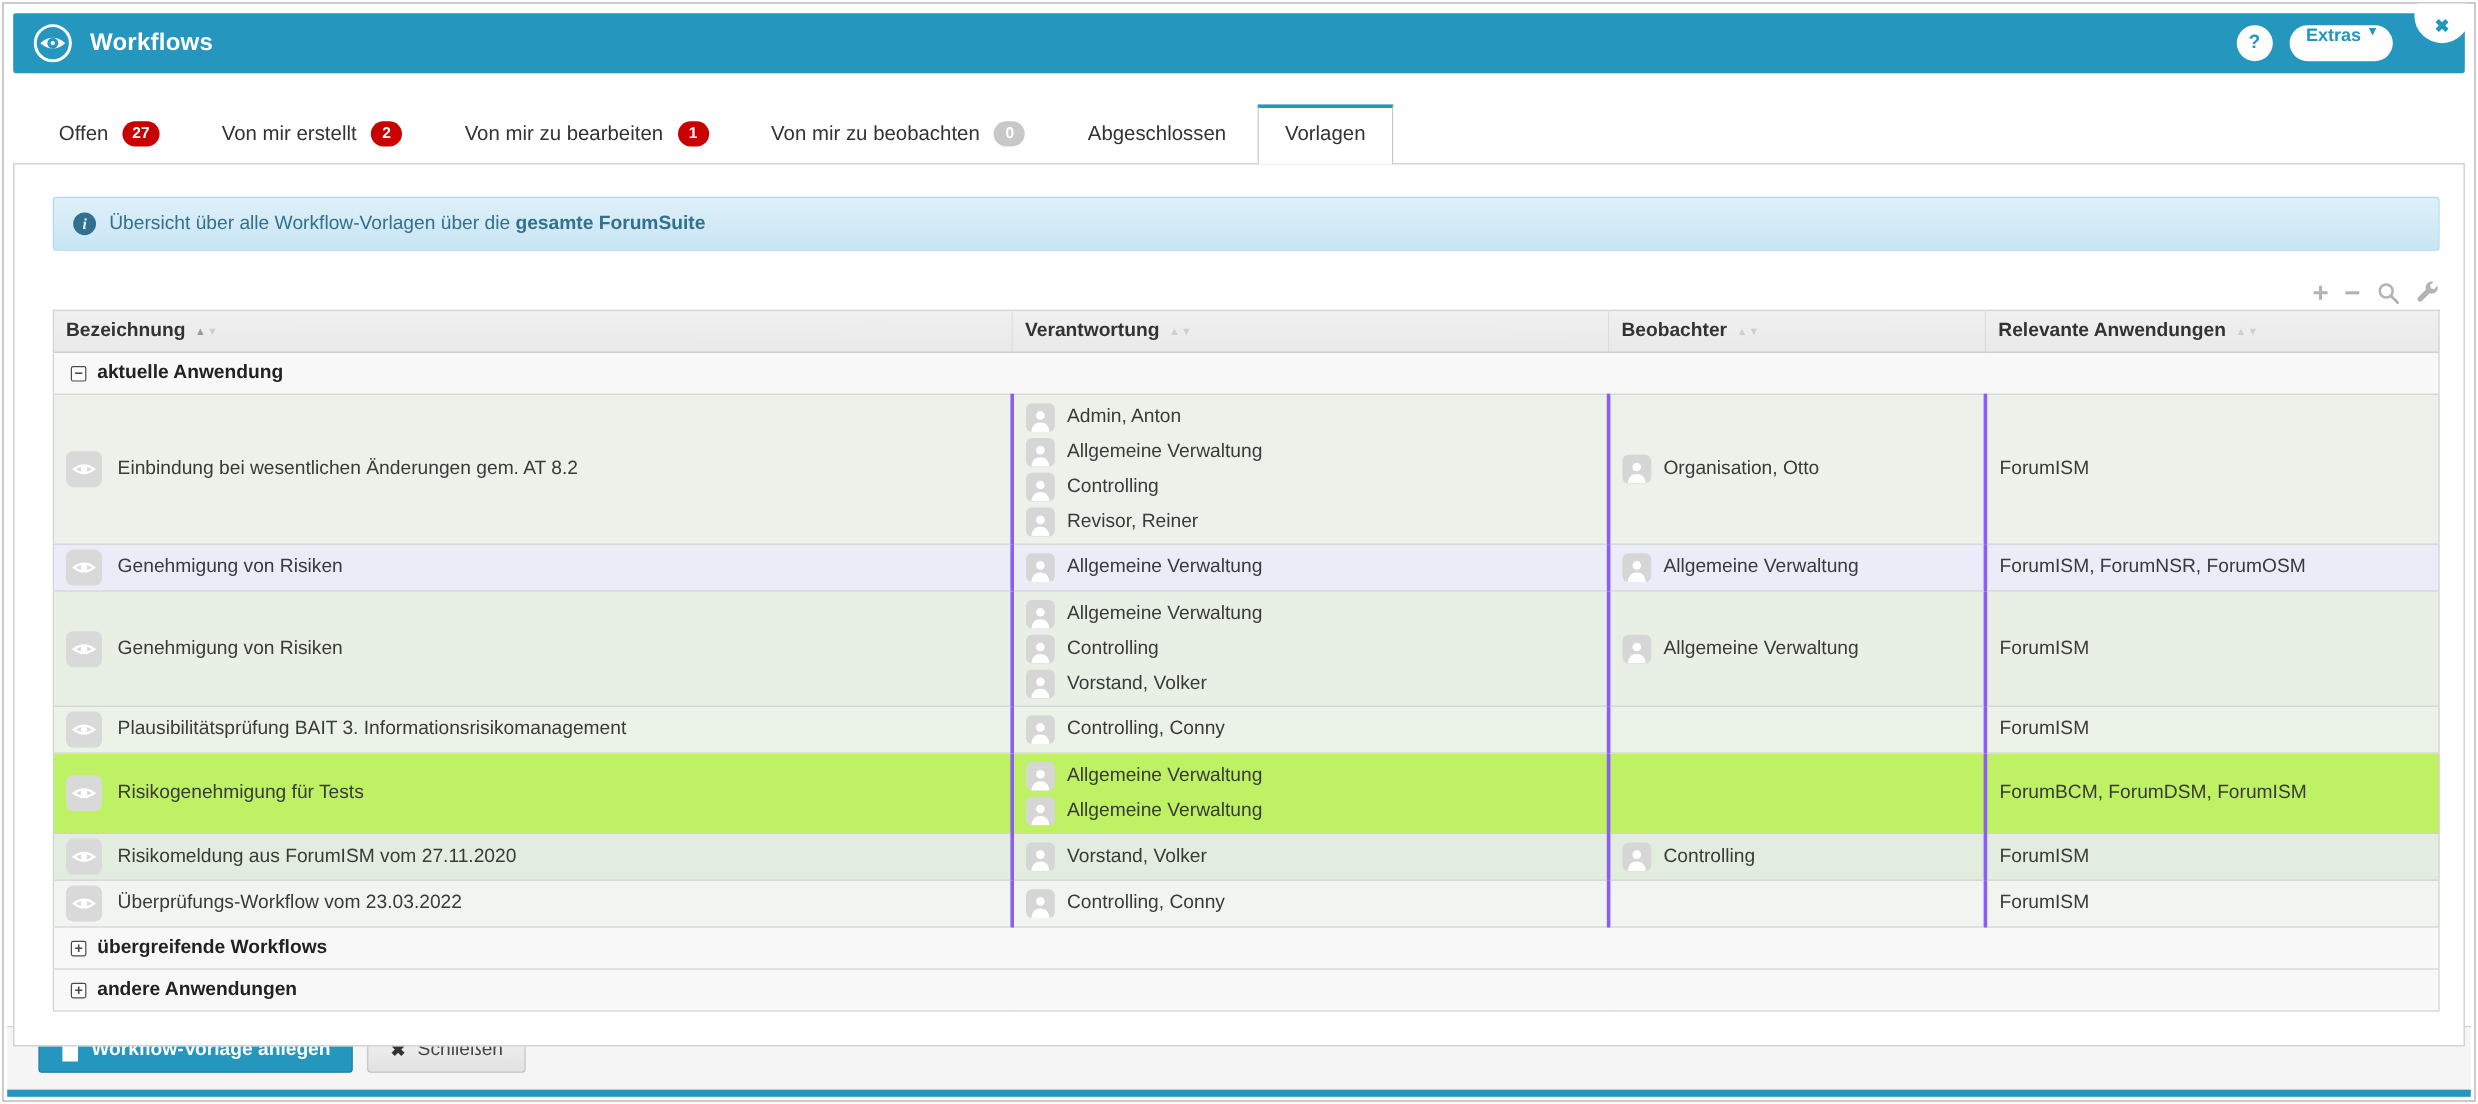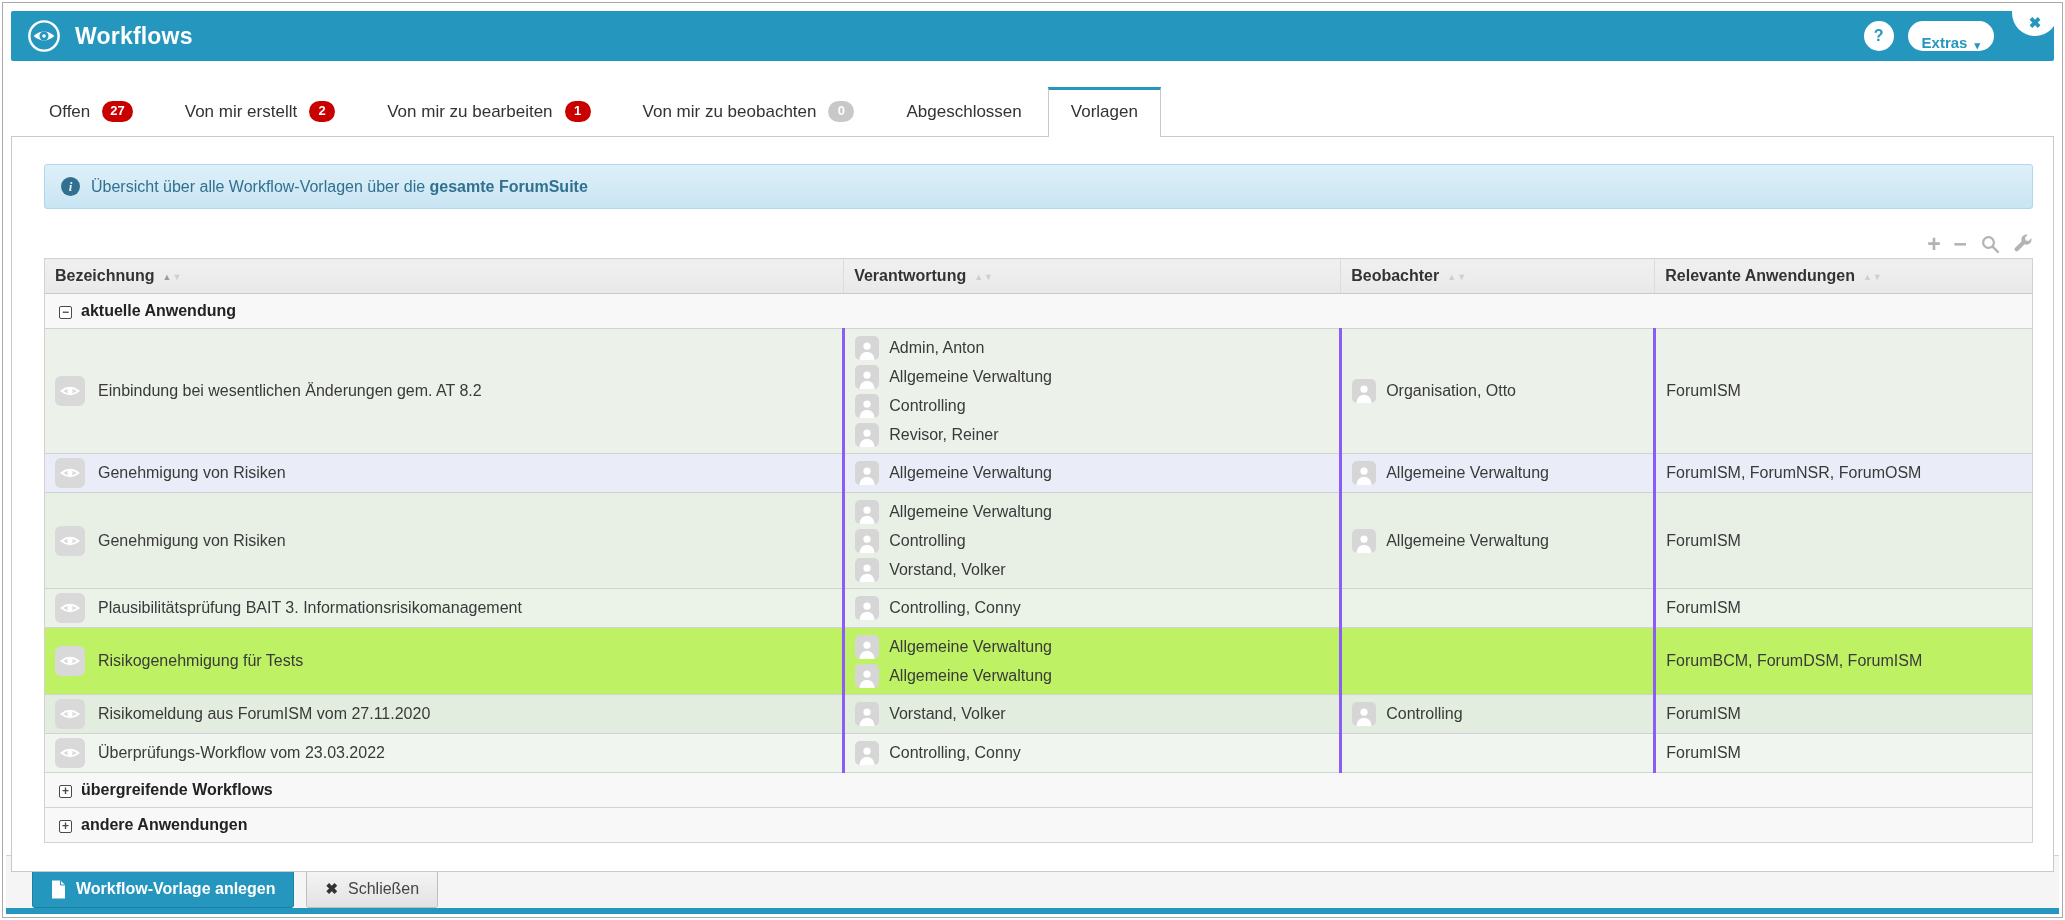--- a/index.html
+++ b/index.html
@@ -1,24 +1,24 @@
 <!DOCTYPE html>
 <html><head>
 <meta charset="utf-8">
 <style>
   html,body{margin:0;padding:0;background:#fff;}
   body{width:2065px;height:920px;position:relative;font-family:"Liberation Sans",sans-serif;-webkit-font-smoothing:antialiased;}
   .frame{position:absolute;inset:2px;border:1px solid #a9a9a9;background:#fff;overflow:hidden;}
 
   
   .titlebar{margin:8px 8px 0 8px;height:50px;background:#2596be;border-radius:2px;display:flex;align-items:center;padding:0 16px;gap:14px;position:relative;}
-  .app-title{color:#fff;font-size:23px;font-weight:bold;letter-spacing:.2px;}
+  .app-title{color:#fff;font-size:20px;font-weight:bold;letter-spacing:.2px;}
   .tb-spacer{flex:1;}
   .help-btn{width:30px;height:30px;border-radius:50%;background:#fff;color:#2596be;font-weight:bold;font-size:16px;display:flex;align-items:center;justify-content:center;cursor:pointer;}
-  .extras-btn{background:#fff;border-radius:16px;height:30px;padding:0 14px;color:#2596be;font-weight:bold;font-size:15px;display:flex;align-items:flex-end;gap:7px;cursor:pointer;margin-right:44px;}
+  .extras-btn{background:#fff;border-radius:16px;height:30px;padding:0 14px;color:#2596be;font-weight:bold;font-size:15px;display:flex;align-items:flex-start;gap:7px;cursor:pointer;margin-right:44px;}
   .extras-caret{font-size:11px;line-height:1;}
   .close-top{position:absolute;top:-13px;right:4px;width:46px;height:46px;background:#fff;border-radius:50%;z-index:6;display:flex;align-items:flex-end;justify-content:center;padding-bottom:6px;box-sizing:border-box;cursor:pointer;}
   .close-top span{color:#2596be;font-weight:bold;font-size:15px;line-height:1;}
 
   
   .tabs{display:flex;align-items:stretch;margin:26px 8px 0 8px;padding-left:12px;position:relative;z-index:2;}
   .tab{padding:14px 26px;font-size:17px;color:#333;display:flex;align-items:center;gap:12px;cursor:pointer;white-space:nowrap;}
   .tab.active{background:#fff;border:1px solid #c9c9c9;border-bottom:none;border-top:3px solid #2596be;padding:12px 22px 15px 22px;margin-bottom:-1px;}
   .badge{min-width:10px;padding:3px 8px;border-radius:12px;color:#fff;font-size:13px;font-weight:bold;text-align:center;line-height:1.1;}
   .badge.red{background:#c90000;}
@@ -48,21 +48,21 @@
   .toggle{display:inline-block;width:13px;height:13px;border:1px solid #4a4a4a;font-size:12px;line-height:11px;text-align:center;margin-right:9px;font-weight:bold;border-radius:2px;color:#4a4a4a;background:#fff;box-sizing:border-box;}
   td.bez{}
   .title-cell{display:flex;align-items:center;gap:13px;}
   .eye-badge{width:30px;height:30px;min-width:30px;border-radius:6px;background:#d9d9d9;display:flex;align-items:center;justify-content:center;}
   .person{display:flex;align-items:center;gap:10px;height:29px;}
   .pbadge{width:24px;height:24px;min-width:24px;border-radius:5px;background:#d6d6d6;overflow:hidden;display:flex;align-items:flex-end;justify-content:center;}
   .pname{color:#3a3a3a;}
   tr[data-name="template-row"]{cursor:pointer;}
 
   
-  .footer{position:absolute;left:3px;right:3px;bottom:9px;height:53px;background:#f5f5f5;border-top:1px solid #d2d2d2;display:flex;align-items:flex-end;gap:12px;padding:0 26px;box-sizing:border-box;}
+  .footer{position:absolute;left:3px;right:3px;bottom:9px;height:53px;background:#f5f5f5;border-top:1px solid #d2d2d2;display:flex;align-items:flex-start;gap:12px;padding:0 26px;box-sizing:border-box;}
   .btn{height:38px;padding:0 18px;font-size:16px;border-radius:3px;display:flex;align-items:center;gap:10px;cursor:pointer;box-sizing:border-box;}
   .btn-primary{background:#2596be;border:1px solid #1d7fa5;color:#fff;font-weight:bold;}
   .btn-default{background:linear-gradient(#f4f4f4,#e2e2e2);border:1px solid #bfbfbf;color:#444;}
   .btn-default .x{font-weight:bold;color:#333;font-size:15px;}
   .bottom-strip{position:absolute;left:3px;right:3px;bottom:3px;height:6px;background:#2596be;}
 </style>
 </head>
 <body>
 
 <div class="frame" data-name="app-window">

